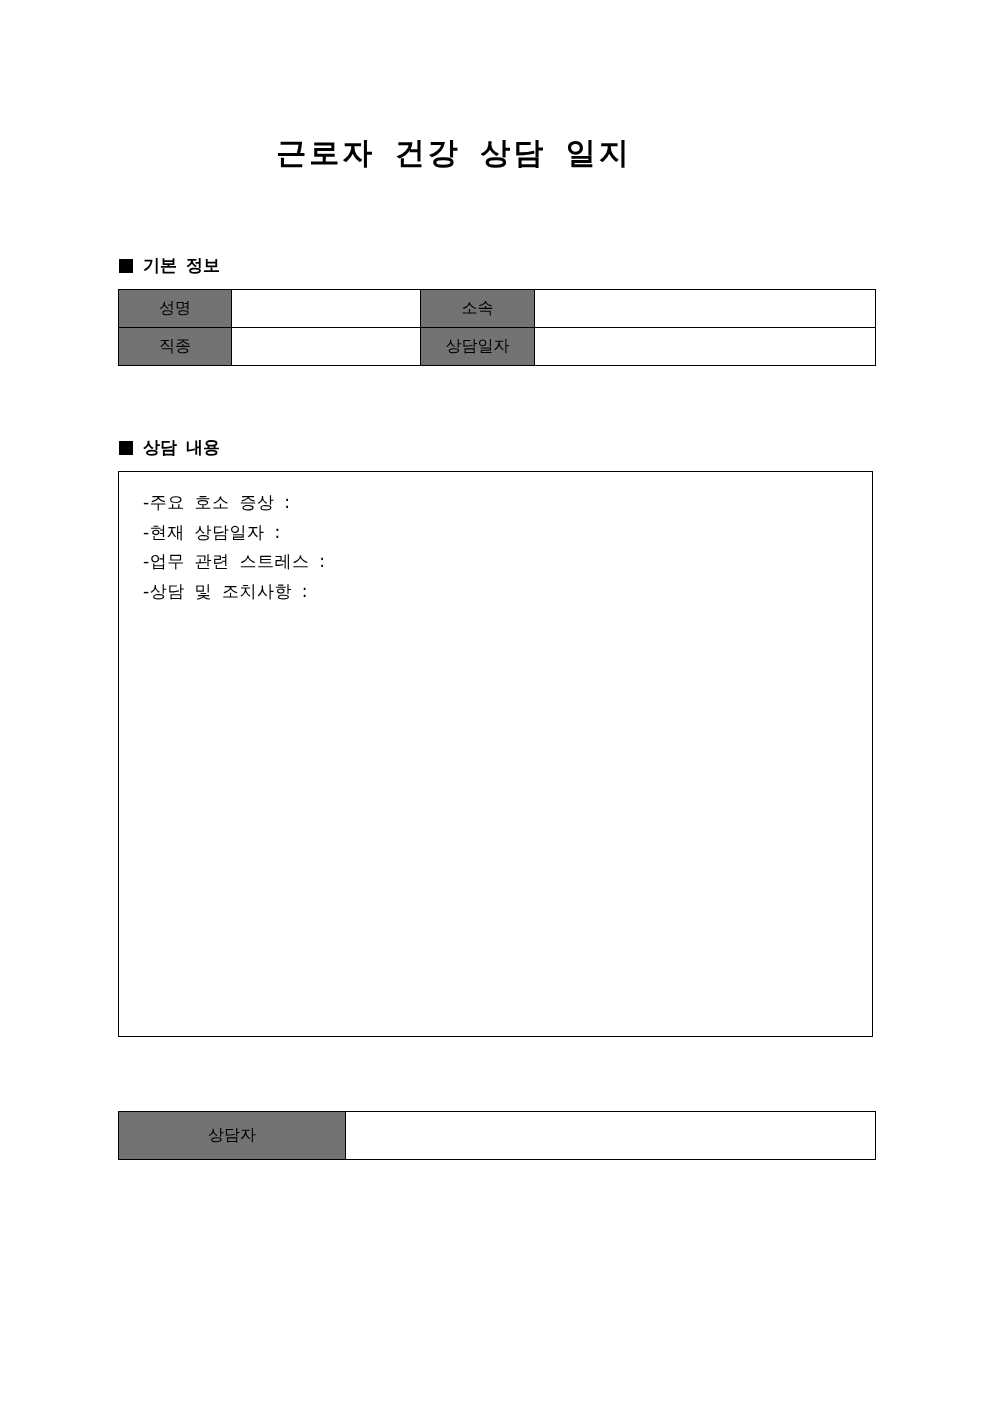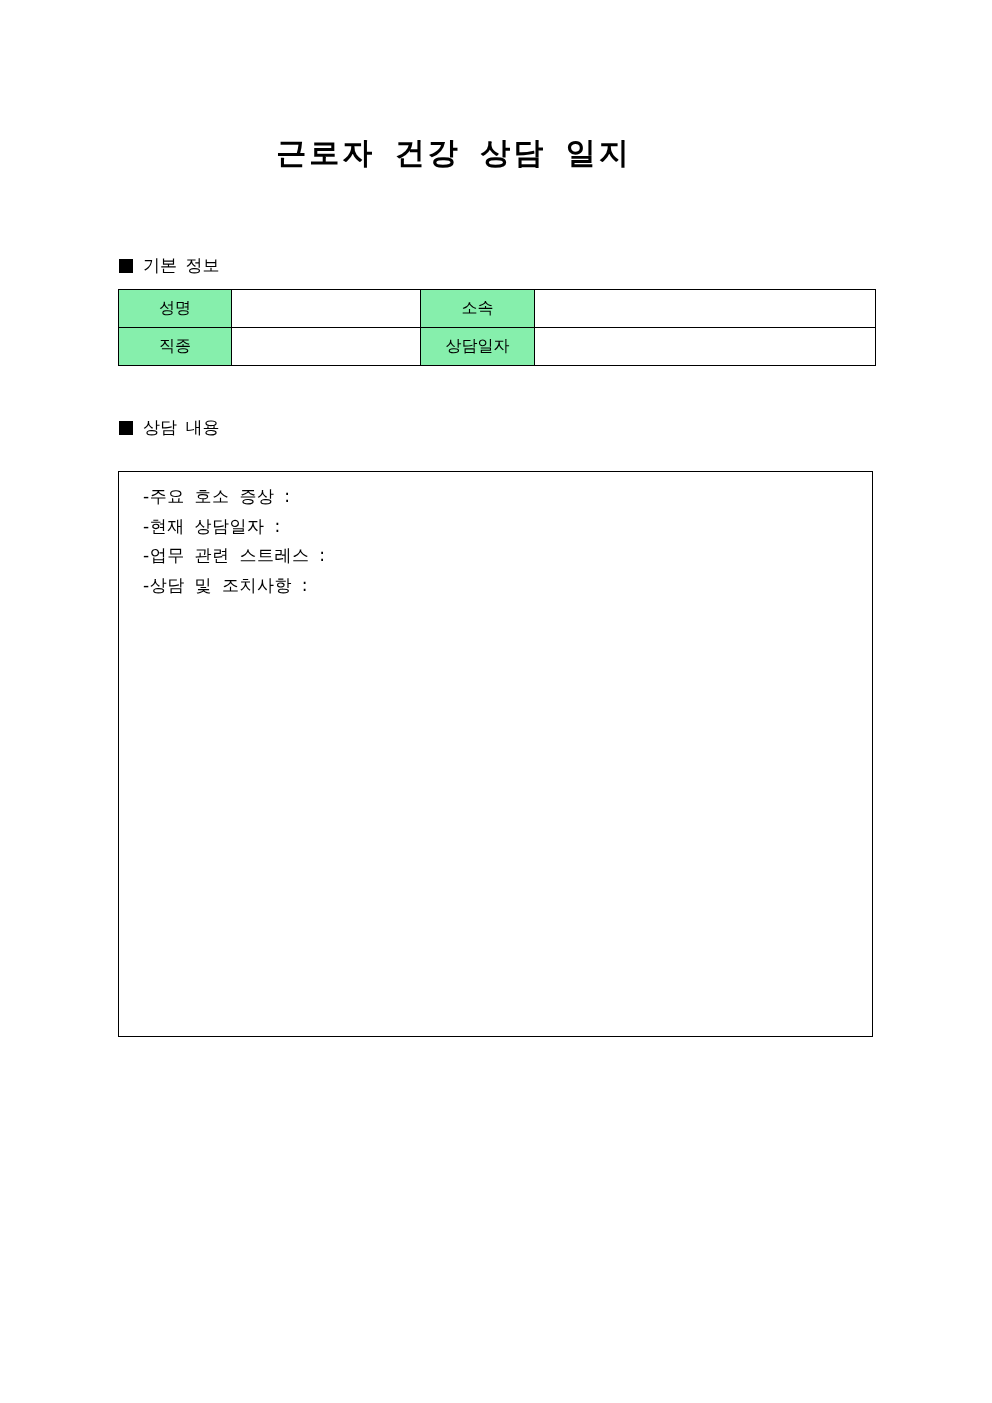--- a/index.html
+++ b/index.html
@@ -5,38 +5,38 @@
     html, body { margin: 0; padding: 0; background: #ffffff; }
     body {
       width: 992px; height: 1403px; position: relative; overflow: hidden;
       font-family: "DejaVu Sans", "Liberation Sans", sans-serif; color: #000;
     }
     .title {
       position: absolute; left: 0; top: 133px; width: 908px; text-align: center;
       font-size: 30px; font-weight: bold; letter-spacing: 3px; word-spacing: 6px;
     }
     .section-heading {
-      position: absolute; left: 119px; font-size: 17px; font-weight: normal;
+      position: absolute; left: 119px; font-size: 17px; font-weight: bold;
       display: flex; align-items: center; word-spacing: 3px;
     }
     .section-heading .sq {
       display: inline-block; width: 14px; height: 14px; background: #000; margin-right: 10px;
     }
     table.grid {
       position: absolute; left: 118px; border-collapse: collapse; table-layout: fixed;
     }
     table.grid td {
       border: 1.5px solid #000; font-size: 16px; text-align: center; padding: 0;
     }
-    td.label { background: #86efac; }
+    td.label { background: #737373; }
     td.value { background: #ffffff; }
     .content-box {
       position: absolute; left: 118px; top: 471px; width: 755px; height: 566px;
       border: 1.5px solid #000; box-sizing: border-box;
-      padding: 10px 0 0 24px;
+      padding: 16px 0 0 24px;
     }
     .content-line {
       font-size: 17px; line-height: 29.5px; word-spacing: 4px; letter-spacing: 0.5px;
     }
   </style>
 </head>
 <body>
 
 <div class="title">근로자 건강 상담 일지</div>
 
@@ -61,32 +61,36 @@
   </tr>
   <tr style="height:38px;margin-left:11px;">
     <td class="label">직종</td>
     <td class="value"></td>
     <td class="label">상담일자</td>
     <td class="value"></td>
   </tr>
 </tbody>
   </table>
 
-<div class="section-heading" style="top:416px;">
+<div class="section-heading" style="top:436px;">
   <span class="sq"></span>
   <span>상담 내용</span>
 </div>
 
 <div class="content-box">
   <div class="content-line">-주요 호소 증상 :</div>
   <div class="content-line">-현재 상담일자 :</div>
   <div class="content-line">-업무 관련 스트레스 :</div>
   <div class="content-line">-상담 및 조치사항 :</div>
 </div>
 
 <table class="grid" style="top:1111px; width:757px;">
   <colgroup>
     <col style="width:227px">
       <col style="width:530px">
   </colgroup>
   <tbody>
+      <tr style="height:48px;">
+    <td class="label">상담자</td>
+    <td class="value"></td>
+  </tr>
 </tbody>
   </table>
 
 </body></html>

